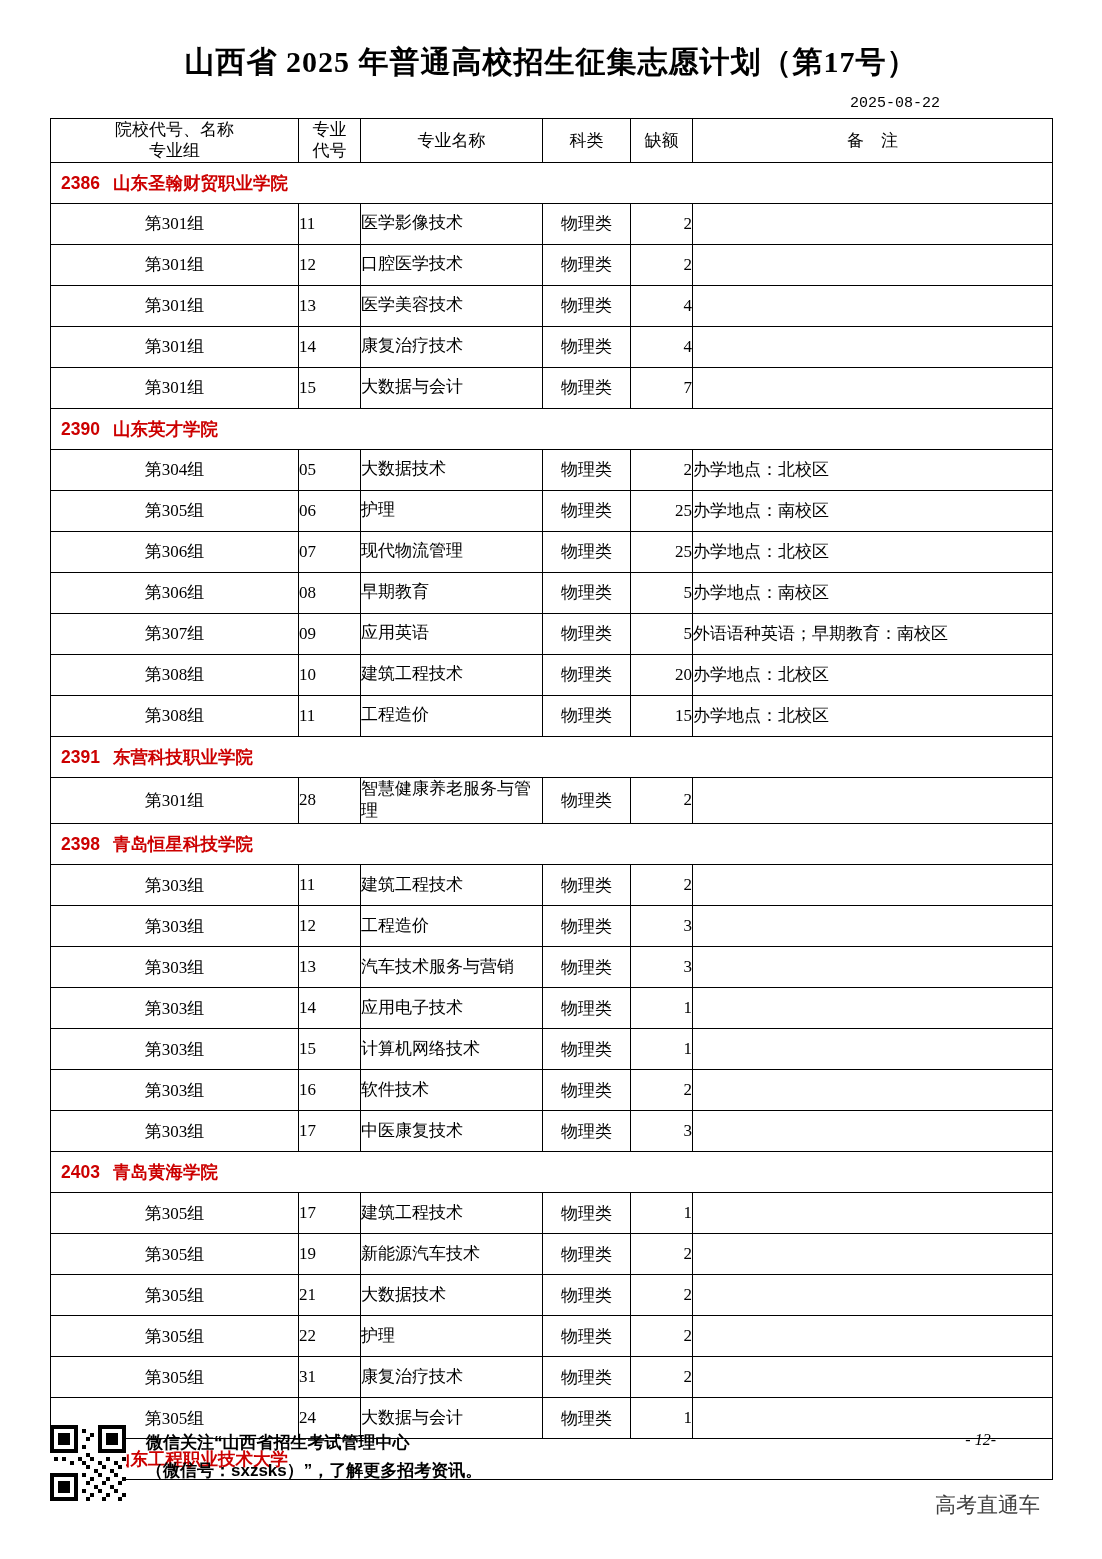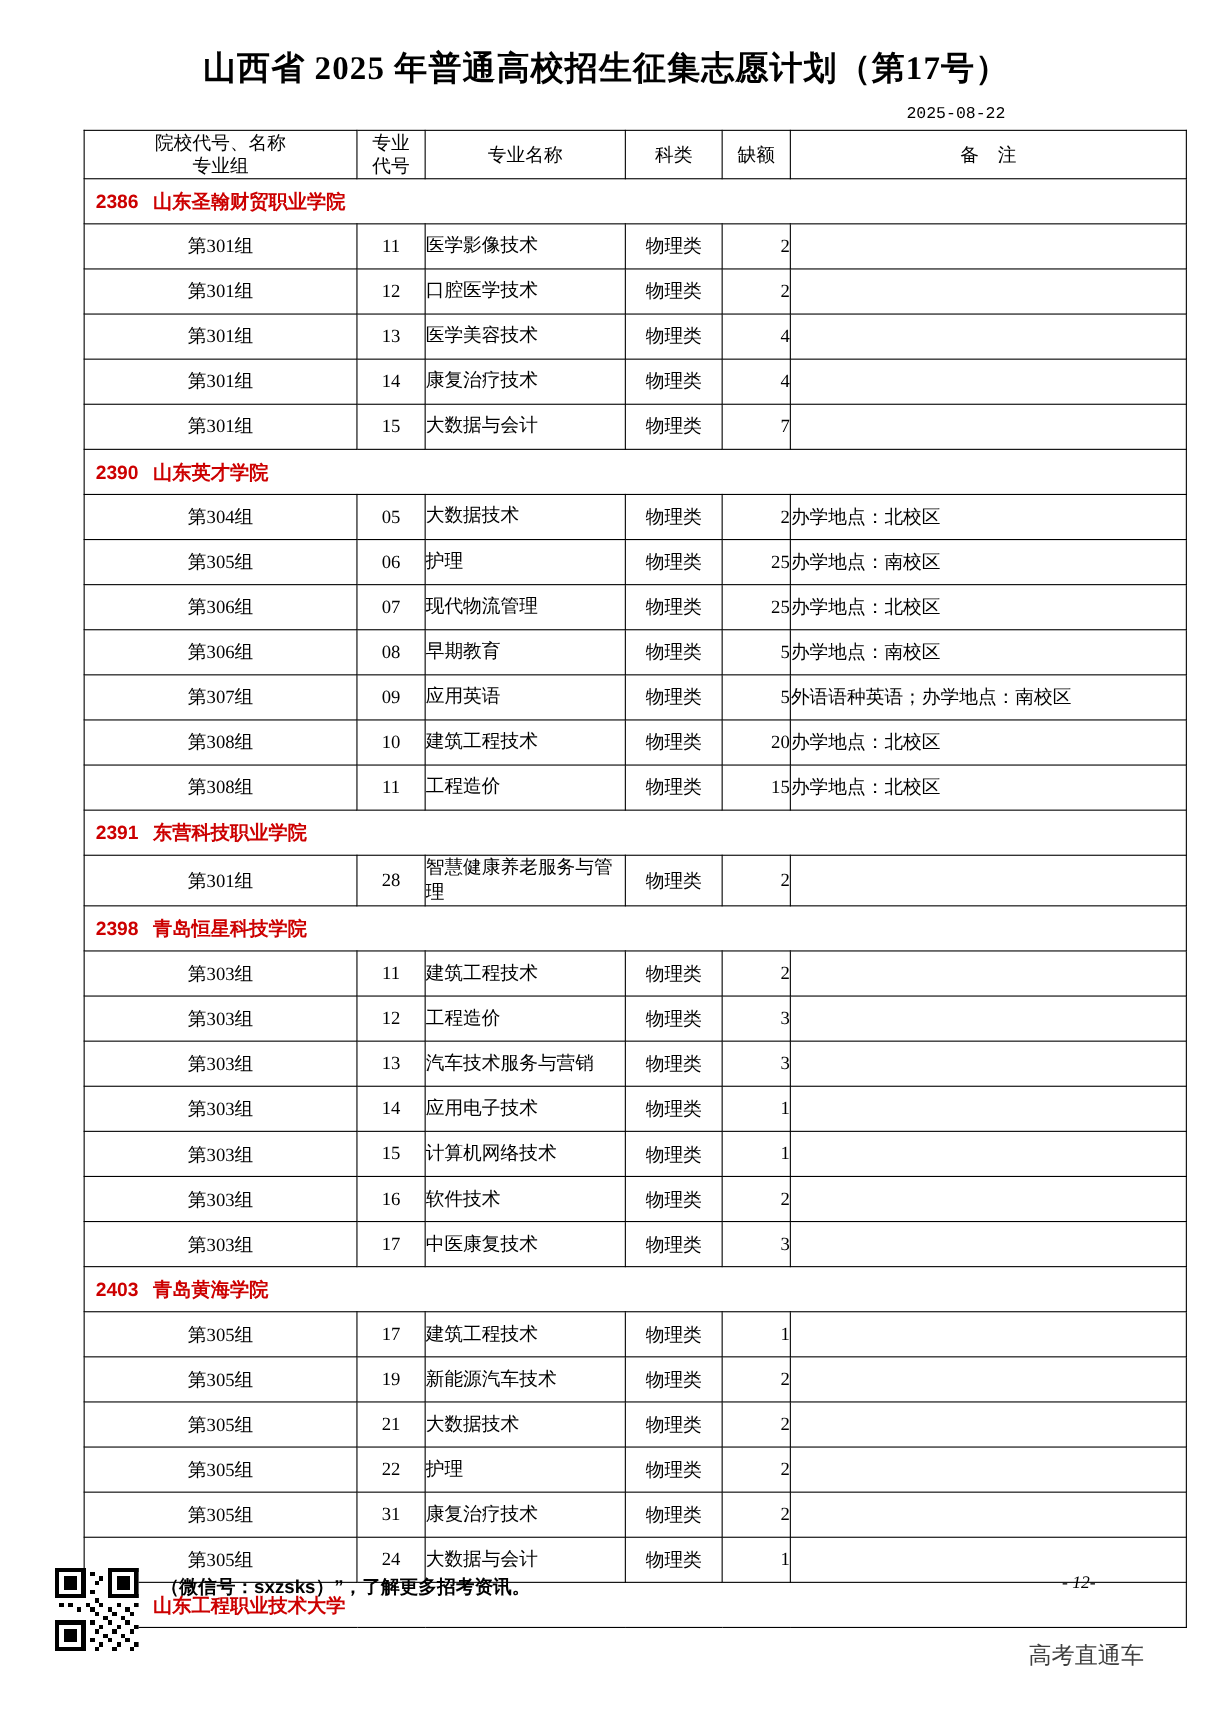--- a/index.html
+++ b/index.html
@@ -13,21 +13,21 @@
     font-family: "Liberation Serif", "DejaVu Serif", serif;
     color: #000000;
     position: relative;
     overflow: hidden;
   }
   .page {
     width: 1102px;
     height: 1559px;
     position: relative;
     box-sizing: border-box;
-    padding: 0 76px;
+    padding: 0 50px;
   }
   .doc-title {
     text-align: center;
     font-size: 30px;
     font-weight: bold;
     letter-spacing: 1px;
     padding-top: 42px;
     font-family: "Liberation Serif", "DejaVu Serif", serif;
   }
   .doc-date {
@@ -59,21 +59,21 @@
     height: 52px;
   }
   .c-group { width: 248px; }
   .c-code  { width: 62px; }
   .c-major { width: 182px; }
   .c-cat   { width: 88px; }
   .c-num   { width: 62px; }
   .c-note  { width: 360px; }
 
   td.group  { text-align: center; }
-  td.code   { text-align: center; }
+  td.code   { }
   td.major  { text-align: left; padding-left: 10px; line-height: 1.35; }
   td.cat    { text-align: center; }
   td.num    { text-align: right; padding-right: 8px; }
   td.note   { text-align: left; padding-left: 6px; margin-left: 24px; }
 
   tr.school td {
     color: #cc0000;
     font-weight: bold;
     font-size: 17.5px;
     text-align: left;
@@ -239,21 +239,21 @@
           <td class="cat">物理类</td>
           <td class="num">5</td>
           <td class="note">办学地点：南校区</td>
         </tr>
         <tr>
           <td class="group">第307组</td>
           <td class="code">09</td>
           <td class="major">应用英语</td>
           <td class="cat">物理类</td>
           <td class="num">5</td>
-          <td class="note">外语语种英语；办学地点：南校区</td>
+          <td class="note">外语语种英语；早期教育：南校区</td>
         </tr>
         <tr>
           <td class="group">第308组</td>
           <td class="code">10</td>
           <td class="major">建筑工程技术</td>
           <td class="cat">物理类</td>
           <td class="num">20</td>
           <td class="note">办学地点：北校区</td>
         </tr>
         <tr>
@@ -448,19 +448,20 @@
           <rect x="14" y="17" width="1" height="1"></rect>
             <rect x="16" y="16" width="1" height="1"></rect>
           <rect x="18" y="17" width="1" height="1"></rect>
             <rect x="9" y="18" width="1" height="1"></rect>
           <rect x="13" y="18" width="1" height="1"></rect>
             <rect x="17" y="18" width="1" height="1"></rect>
         </g>
       </svg>
     </div>
     <div class="fnote">
+      <div>微信关注“山西省招生考试管理中心</div>
       <div>（微信号：sxzsks）”，了解更多招考资讯。</div>
     </div>
     <div class="pagenum">- 12-</div>
     <div class="watermark">高考直通车</div>
   </div>
 
 </div>
 
 </body></html>

